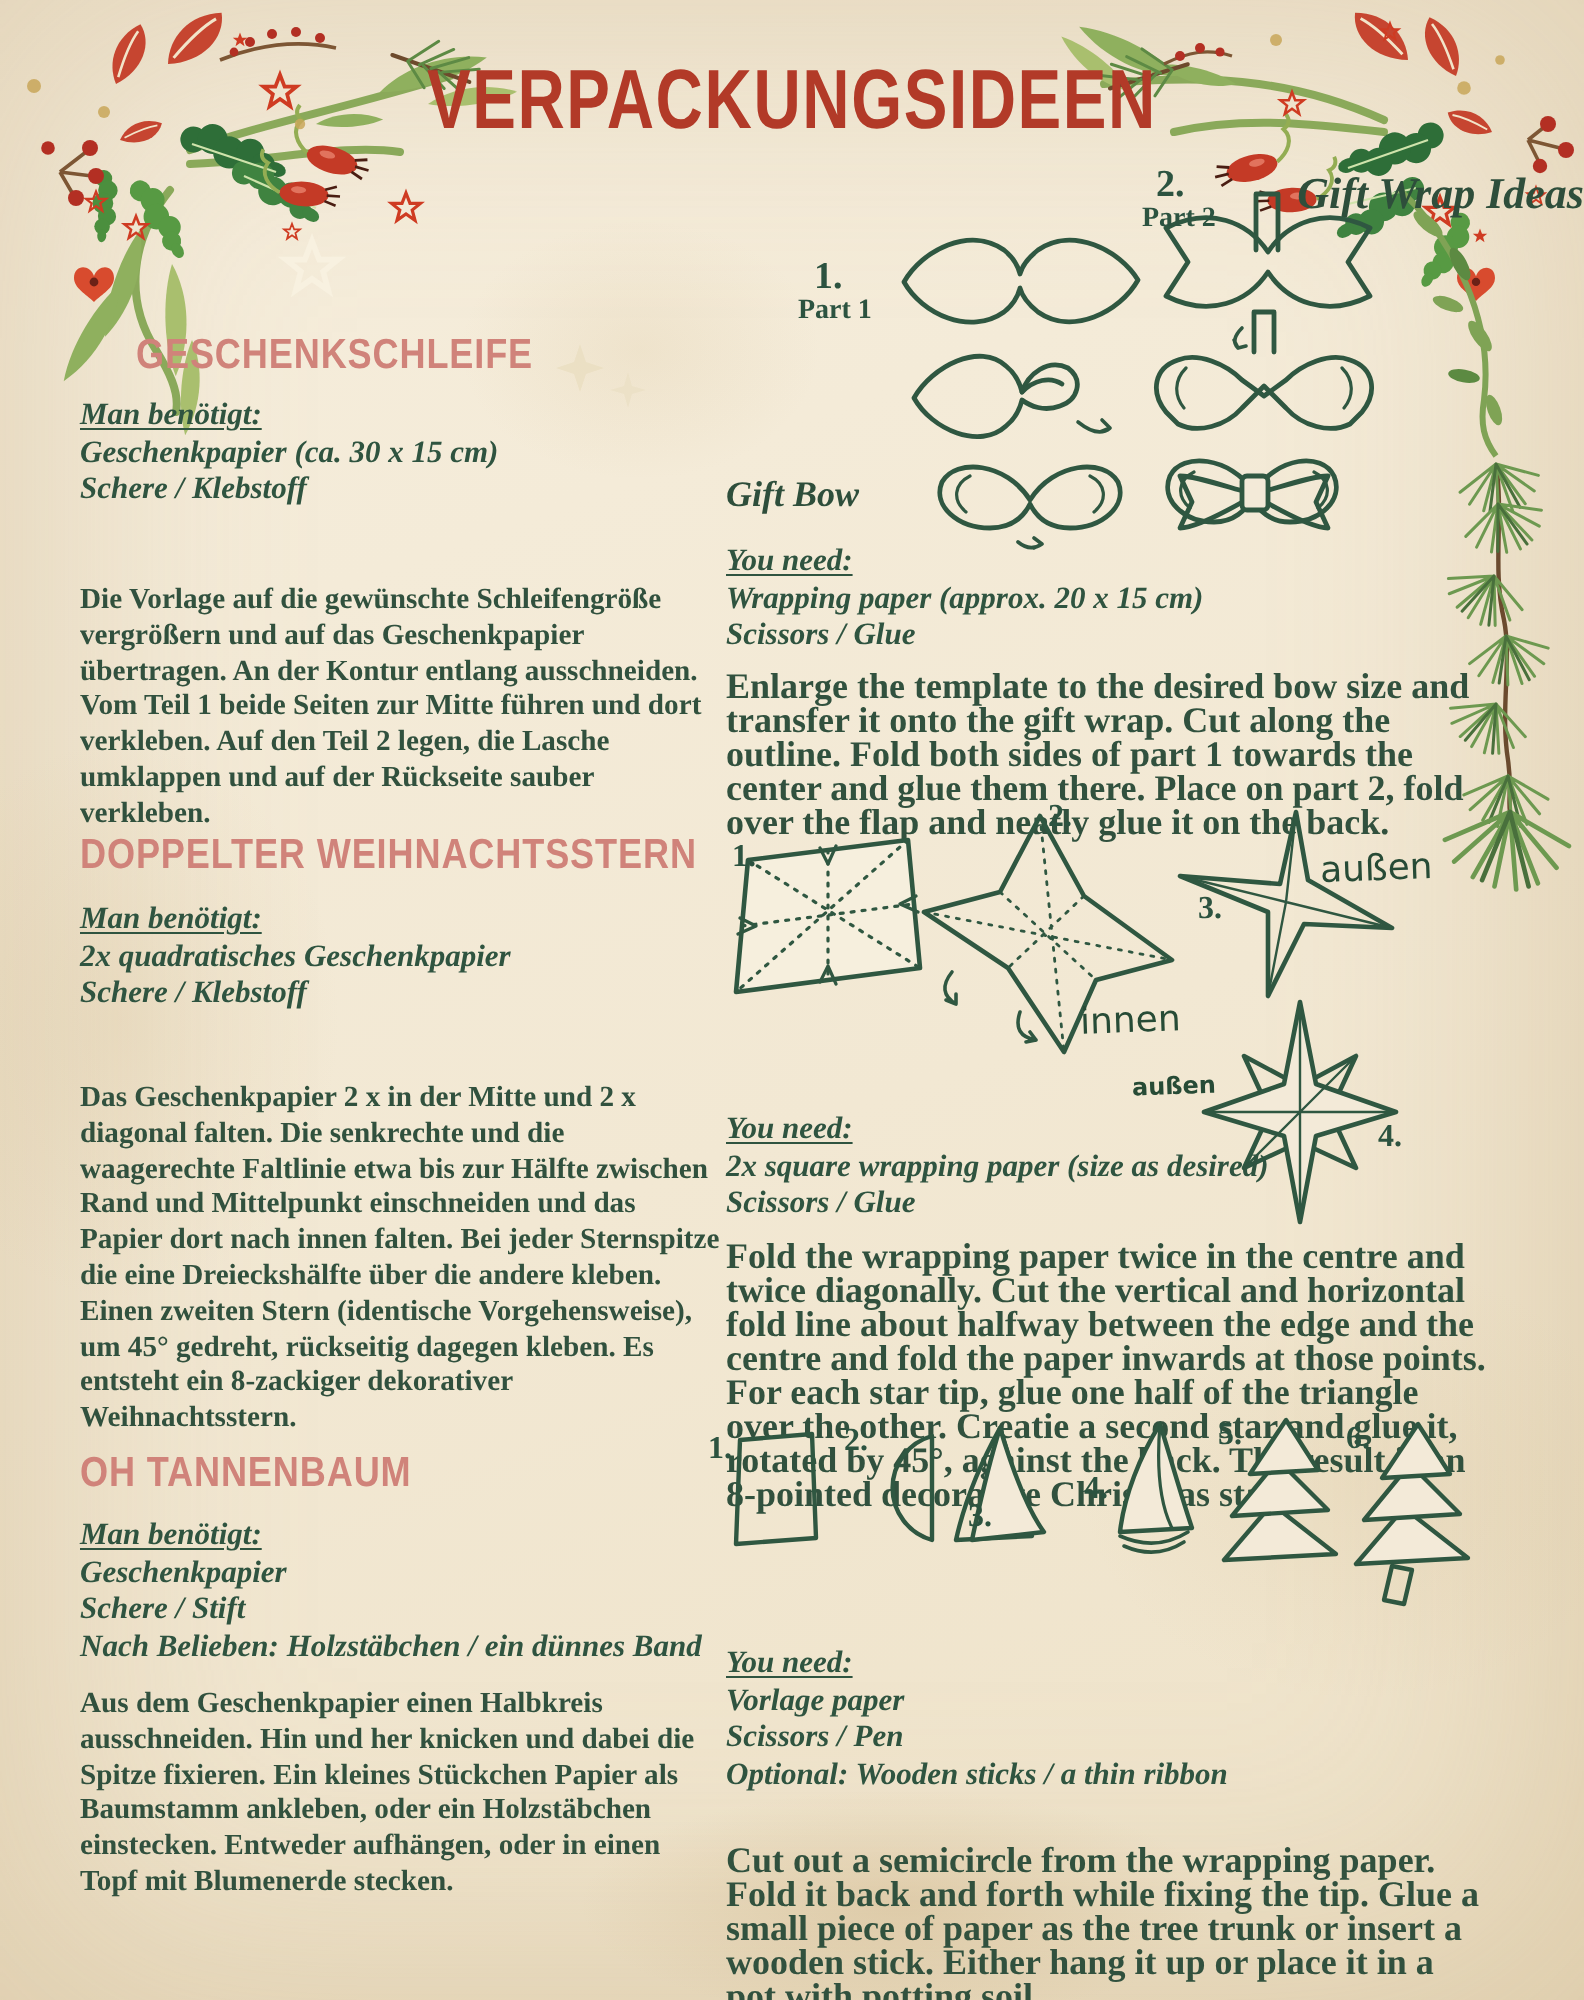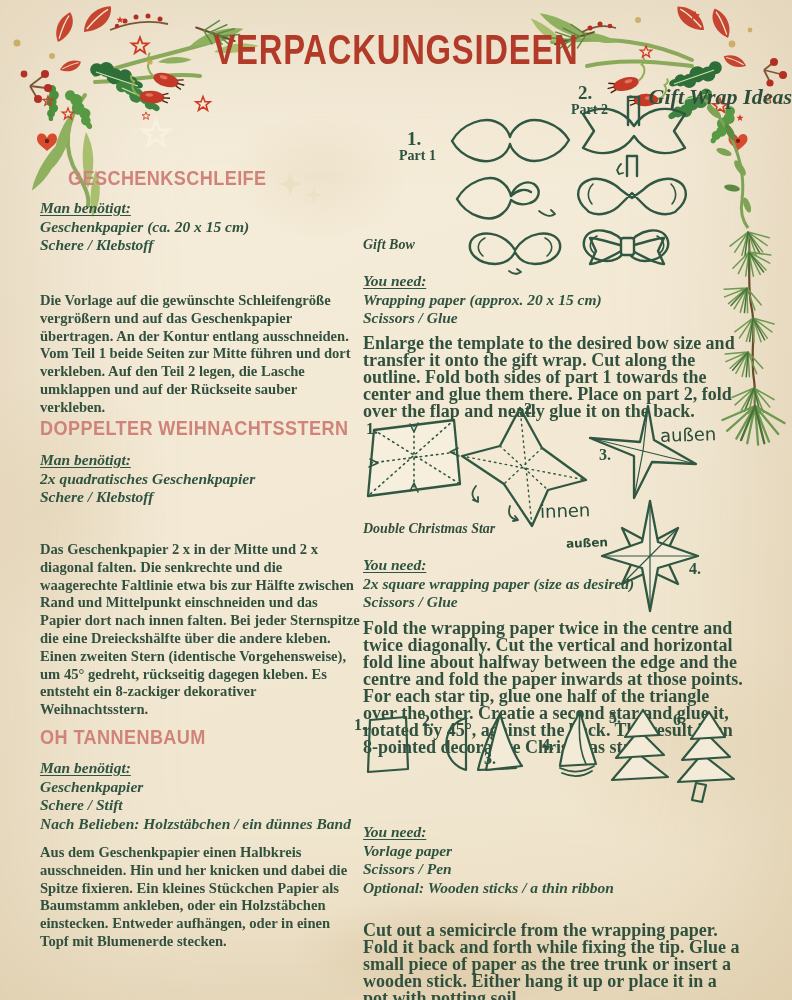--- a/index.html
+++ b/index.html
@@ -16,21 +16,21 @@
   .s4{left:230px;top:110px;width:180px;height:130px;background:radial-gradient(closest-side,rgba(205,178,128,.15),rgba(205,178,128,0));}
 
   .title-wrap{position:absolute;left:0;right:0;top:26px;text-align:center;}
   .title{display:inline-block;font-family:"Liberation Sans",sans-serif;font-weight:bold;
          font-size:42px;letter-spacing:1px;color:#b23a28;transform:scaleX(.78);white-space:nowrap;}
   .subtitle-wrap{position:absolute;left:0;right:0;top:84px;text-align:right;}
   .subtitle{display:inline-block;font-style:italic;font-weight:bold;font-size:22px;color:#2e4e3b;}
 
   .de-heading{position:absolute;font-family:"Liberation Sans",sans-serif;font-weight:bold;
       font-size:21px;letter-spacing:.5px;color:#d0837a;transform:scaleX(.86);transform-origin:left top;white-space:nowrap;}
-  .en-heading{position:absolute;font-style:italic;font-weight:bold;font-size:14px;color:#2e4e3b;white-space:nowrap;}
+  .en-heading{position:absolute;font-style:italic;font-weight:bold;font-size:18px;color:#2e4e3b;white-space:nowrap;}
   .needs{position:absolute;font-style:italic;font-weight:bold;font-size:15.5px;line-height:18.5px;color:#2f5440;}
   .needs .lbl{text-decoration:underline;text-underline-offset:2px;}
   .body-text{position:absolute;font-weight:bold;color:#31513e;}
   .de-body{font-size:14.6px;line-height:17.8px;width:322px;}
   .en-body{font-size:18px;line-height:17px;width:382px;}
 
   .dlabel{position:absolute;font-weight:bold;font-size:16px;color:#2c5340;white-space:nowrap;}
   .dlabel.big{font-size:19px;}
   .dlabel.sub{font-size:14px;}
   .hand{position:absolute;font-family:"DejaVu Sans",sans-serif;font-size:18px;color:#274b36;transform:rotate(-2deg);white-space:nowrap;}
@@ -238,21 +238,21 @@
     <path d="M12,2 L15,11 L24,14 L15,17 L12,26 L9,17 L0,14 L9,11 Z" fill="#ebdfc2"></path>
     <path d="M36,16 L38,23 L45,25 L38,27 L36,34 L34,27 L27,25 L34,23 Z" fill="#ece1c6"></path>
   </svg>
 
   <div class="title-wrap"><span class="title">VERPACKUNGSIDEEN</span></div>
   <div class="subtitle-wrap"><span class="subtitle">Gift Wrap Ideas</span></div>
 
   <div class="de-heading" style="left:68px;top:166px">GESCHENKSCHLEIFE</div>
   <div class="needs" style="left:40px;top:199px;width:335px">
     <div class="lbl">Man benötigt:</div>
-    <div>Geschenkpapier (ca. 20 x 15 cm)</div>
+    <div>Geschenkpapier (ca. 30 x 15 cm)</div>
     <div>Schere / Klebstoff</div>
   </div>
   <div class="body-text de-body" style="left:40px;top:292px">Die Vorlage auf die gewünschte Schleifengröße vergrößern und auf das Geschenkpapier übertragen. An der Kontur entlang ausschneiden. Vom Teil 1 beide Seiten zur Mitte führen und dort verkleben. Auf den Teil 2 legen, die Lasche umklappen und auf der Rückseite sauber verkleben.</div>
 
   <div class="de-heading" style="left:40px;top:416px">DOPPELTER WEIHNACHTSSTERN</div>
   <div class="needs" style="left:40px;top:451px;width:335px">
     <div class="lbl">Man benötigt:</div>
     <div>2x quadratisches Geschenkpapier</div>
     <div>Schere / Klebstoff</div>
   </div>
@@ -325,21 +325,20 @@
     </g>
   </svg>
   <div class="dlabel" style="left:366px;top:420px">1.</div>
   <div class="dlabel" style="left:524px;top:400px">2.</div>
   <div class="dlabel" style="left:599px;top:446px">3.</div>
   <div class="dlabel" style="left:689px;top:560px">4.</div>
   <div class="hand" style="left:660px;top:424px">außen</div>
   <div class="hand" style="left:540px;top:500px">innen</div>
   <div class="hand small" style="left:566px;top:536px">außen</div>
 
-  <div class="en-heading" style="left:363px;top:521px">Double Christmas Star</div>
   <div class="needs" style="left:363px;top:556px;width:380px">
     <div class="lbl">You need:</div>
     <div>2x square wrapping paper (size as desired)</div>
     <div>Scissors / Glue</div>
   </div>
   <div class="body-text en-body" style="left:363px;top:620px">Fold the wrapping paper twice in the centre and twice diagonally. Cut the vertical and horizontal fold line about halfway between the edge and the centre and fold the paper inwards at those points. For each star tip, glue one half of the triangle over the other. Creatie a second star and glue it, rotated by 45°, against the back. The result is an 8-pointed decorative Christmas star.</div>
 
   <svg class="diag" style="left:350px;top:706px" width="396" height="100" viewBox="0 0 396 100" stroke="#2f5741" stroke-width="2.2" fill="none" stroke-linecap="round" stroke-linejoin="round">
     <polygon points="20,14 56,11 58,63 18,66"></polygon>
     <path d="M116,12 A27,27 0 0 0 116,64 Z"></path>

